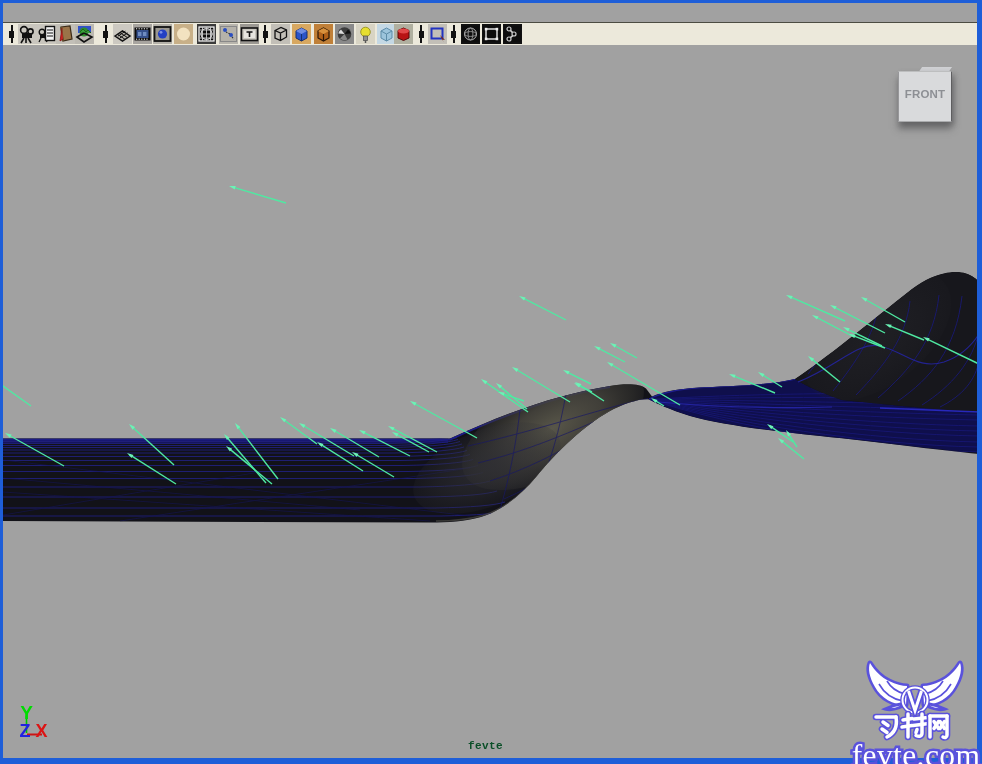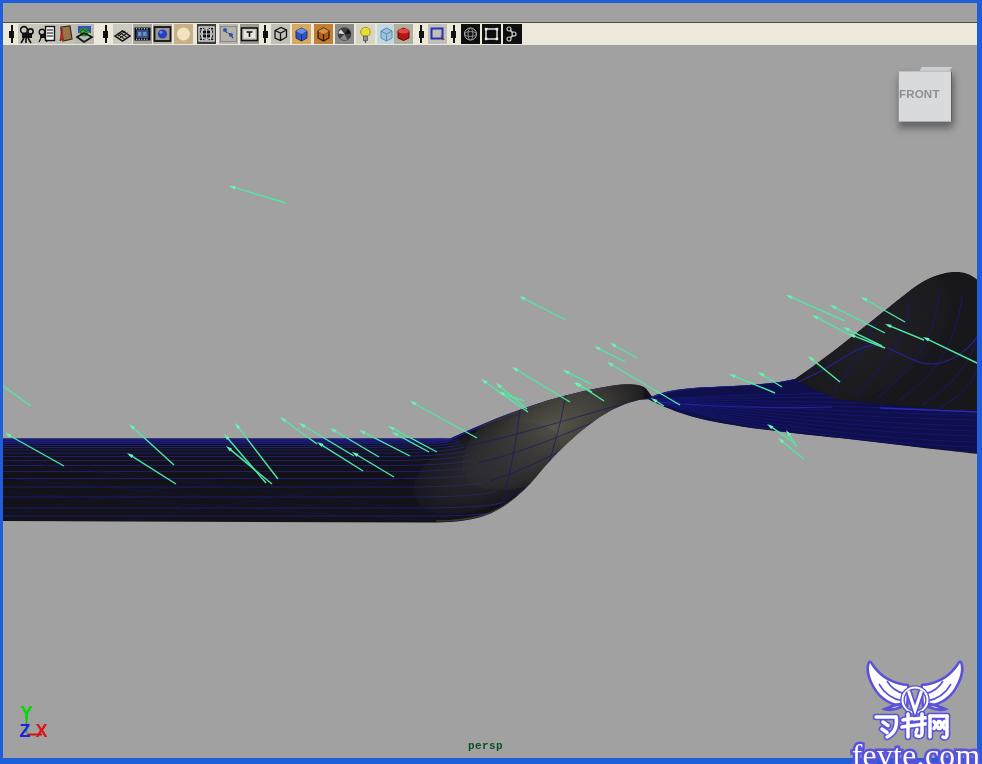--- a/index.html
+++ b/index.html
@@ -4,21 +4,21 @@
 body{width:982px;height:764px;overflow:hidden}
 #win{position:relative;width:982px;height:764px;background:#a1a1a1;font-family:"Liberation Sans",sans-serif}
 #menu{position:absolute;left:3px;top:3px;width:974px;height:19px;background:#fdfdfd;
  font-family:"Liberation Mono",monospace;font-size:12px;letter-spacing:-1.8px;color:#000;line-height:17px}
 #mline{position:absolute;left:3px;top:22px;width:974px;height:1px;background:#4c4c42}
 #tb{position:absolute;left:3px;top:23px;width:974px;height:22px;background:#ece9db}
 .ic{position:absolute;top:1px;width:19px;height:20px}
 #front{position:absolute;left:898px;top:71px;width:54px;height:51px;background:#d9dadc;
  border-right:1.5px solid #5e5e60;border-left:1px solid #97979a;border-bottom:1px solid #aaabad;border-top:1px solid #bdbebf;
  box-shadow:0 7px 7px rgba(72,72,74,0.55),3px 3px 5px rgba(90,90,92,0.4);color:#8d8f94;font-weight:bold;font-size:11.5px;
- line-height:44px;letter-spacing:0.2px}
+ text-align:center;line-height:44px;letter-spacing:0.2px}
 #fold{position:absolute;left:920px;top:67px;width:30px;height:6px;background:#cfd0d3;transform:skewX(-35deg);box-shadow:0 1px 1px #9a9a9a}
 #persp{position:absolute;left:468px;top:740px;font-family:"Liberation Mono",monospace;font-size:11px;
  font-weight:bold;letter-spacing:0.4px;color:#0a4f28}
 #fevte{position:absolute;left:848px;top:738px;width:136px;text-align:center;
  font-family:"Liberation Serif",serif;font-size:31.5px;color:#fff;letter-spacing:0.4px;
  -webkit-text-stroke:5px #5a52dc;paint-order:stroke fill;z-index:5}
 .bd{position:absolute;background:#1e5ed8}
 </style></head><body>
 <div id="win">
  <div id="mline"></div>
@@ -386,18 +386,18 @@
       <path d="M 930 716 L 947 716" fill="none" stroke="#fff" stroke-width="3.5" stroke-linecap="round"></path>
       <path d="M 930 716 L 930 737" fill="none" stroke="#fff" stroke-width="3.5" stroke-linecap="round"></path>
       <path d="M 947 716 L 947 735 C 947 737.5, 945 738, 943 737" fill="none" stroke="#fff" stroke-width="3.5" stroke-linecap="round"></path>
       <path d="M 934 721.5 l 4.5 7" fill="none" stroke="#fff" stroke-width="3.5" stroke-linecap="round"></path>
       <path d="M 938.5 721.5 l -4.5 7" fill="none" stroke="#fff" stroke-width="3.5" stroke-linecap="round"></path>
       <path d="M 940 721.5 l 4.5 7" fill="none" stroke="#fff" stroke-width="3.5" stroke-linecap="round"></path>
       <path d="M 944.5 721.5 l -4.5 7" fill="none" stroke="#fff" stroke-width="3.5" stroke-linecap="round"></path>
  </svg>
  <div id="fold"></div>
  <div id="front">FRONT</div>
- <div id="persp">persp</div>
+ <div id="persp">fevte</div>
  <div id="fevte">fevte.com</div>
  <div class="bd" style="left:0;top:0;width:982px;height:3px"></div>
  <div class="bd" style="left:0;top:0;width:3px;height:764px"></div>
  <div class="bd" style="left:977px;top:0;width:5px;height:764px"></div>
  <div class="bd" style="left:0;top:758px;width:982px;height:6px"></div>
 </div>
 </body></html>

